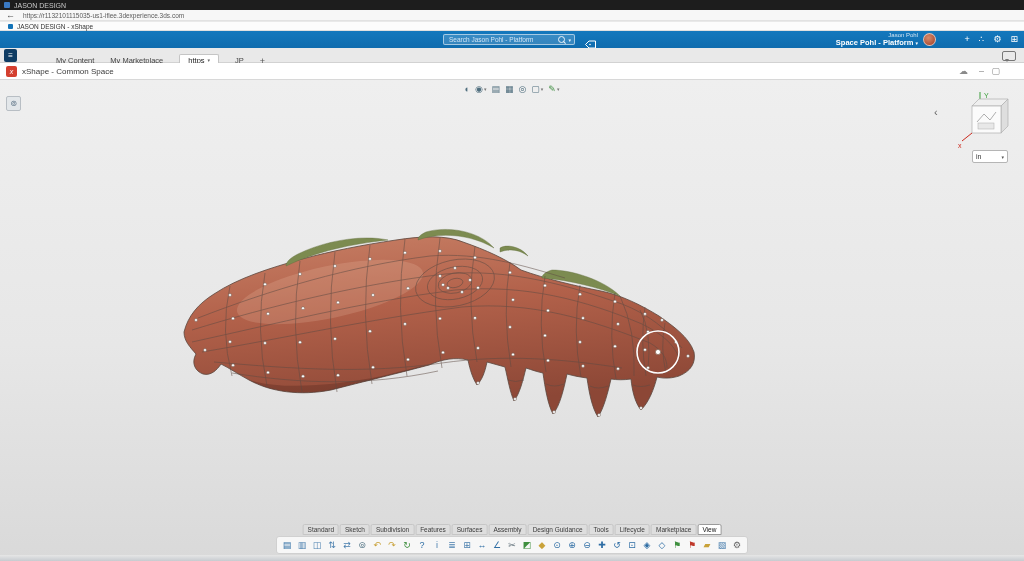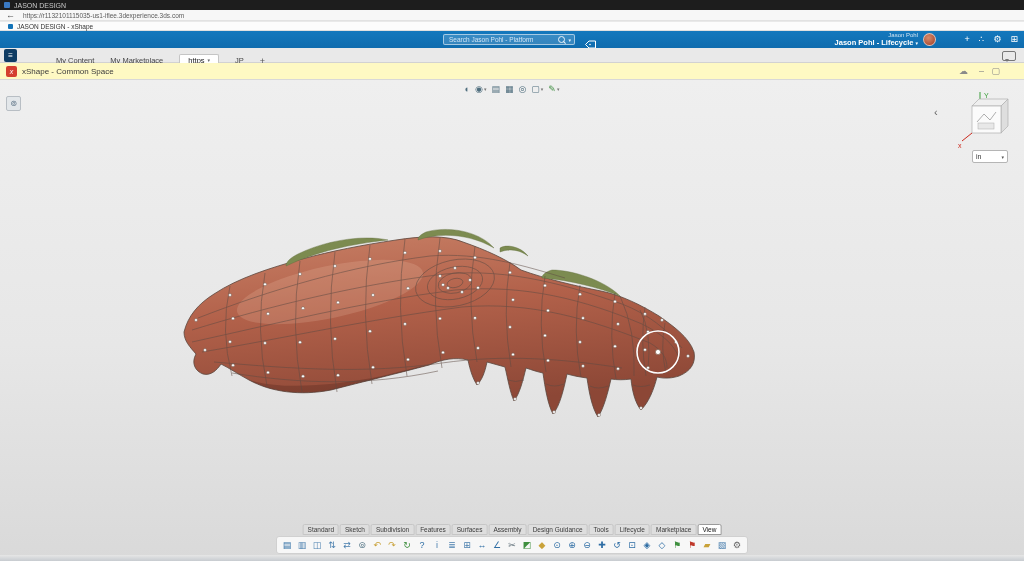--- a/index.html
+++ b/index.html
@@ -51,21 +51,21 @@
              font-size:8px;display:flex;align-items:center;justify-content:center;cursor:pointer}
   #tabrow-tabs{position:absolute;left:56px;top:0;height:25px;display:flex;align-items:center;gap:16px}
   .dtab{font-size:7.5px;color:#444;cursor:pointer;display:flex;align-items:center;gap:3px}
   .dtab.active{background:#fff;border:1px solid #c5c5c5;border-bottom:2px solid #1273b8;
                padding:1px 8px;border-radius:2px 2px 0 0;color:#222}
   .dtab .tcaret{font-size:5px;color:#666}
   #newtab{font-size:9px;color:#555;cursor:pointer}
   #chaticon{position:absolute;right:8px;top:3px;width:12px;height:8px;border:1px solid #777;border-radius:2px;cursor:pointer}
   #chaticon::after{content:"";position:absolute;left:2px;bottom:-4px;border:2px solid transparent;border-top:3px solid #777}
   
-  #appheader{left:0;top:63px;width:1024px;height:17px;background:#fef9c3;border-bottom:1px solid #d8d8d8;box-sizing:border-box}
+  #appheader{left:0;top:63px;width:1024px;height:17px;background:#ffffff;border-bottom:1px solid #d8d8d8;box-sizing:border-box}
   #appicon{position:absolute;left:6px;top:3px;width:11px;height:11px;background:#d43f2f;border-radius:2px;
            color:#fff;font-size:7px;font-style:italic;display:flex;align-items:center;justify-content:center}
   #apptitle{position:absolute;left:22px;top:4px;font-size:8px;color:#3a3a3a}
   .winbtn{position:absolute;top:3px;color:#8a8a8a;font-size:9px;cursor:pointer}
   
   #canvas{left:0;top:80px;width:1024px;height:481px;background:linear-gradient(#efefef 0%,#e7e7e7 55%,#d9d9d9 100%);overflow:hidden}
   #canvas svg.model{position:absolute;left:0;top:0}
   #mini-compass{position:absolute;left:6px;top:16px;width:13px;height:13px;border:1px solid #b8bec4;border-radius:2px;
                 background:#e3e7ea;color:#5a7184;font-size:8px;display:flex;align-items:center;justify-content:center;cursor:pointer}
   #view-toolbar{position:absolute;left:50%;top:4px;transform:translateX(-50%);display:flex;align-items:center;gap:5px}
@@ -112,21 +112,21 @@
     <span class="caret">▾</span>
   </div>
   <span id="tagicon">
     <svg width="11" height="9" viewBox="0 0 11 9">
         <path d="M0.5,4.5 L4,1 H10.5 V8 H4 Z" fill="none" stroke="#ffffff" stroke-width="1"></path>
         <circle cx="5" cy="4.5" r="0.8" fill="#fff"></circle>
       </svg>
   </span>
   <div id="userblock">
     <div class="u1">Jason Pohl</div>
-    <div class="u2"><span>Jason Pohl - Lifecycle</span>
+    <div class="u2"><span>Space Pohl - Platform</span>
       <span style="font-size:5px">▾</span></div>
   </div>
   <div id="avatar"></div>
   <div id="header-icons">
       <span>+</span>
       <span>∴</span>
       <span>⚙</span>
       <span>⊞</span>
     </div>
 </div>

